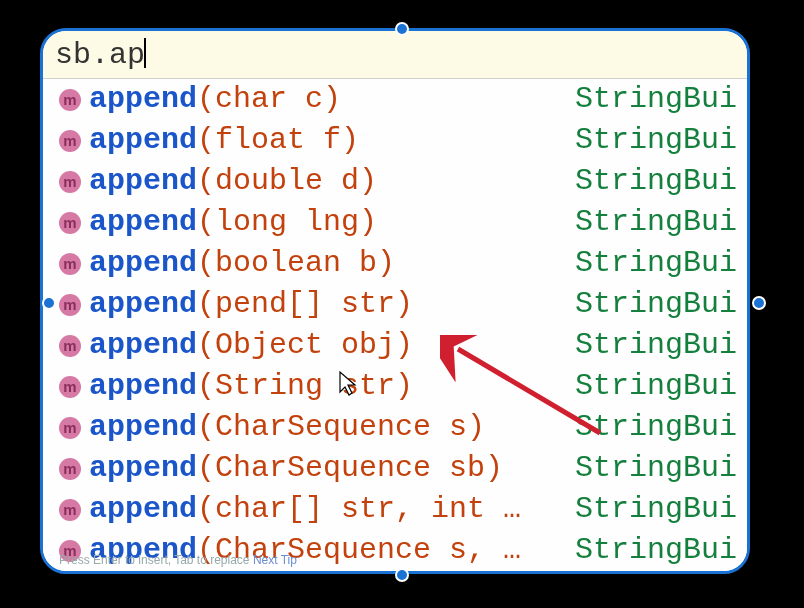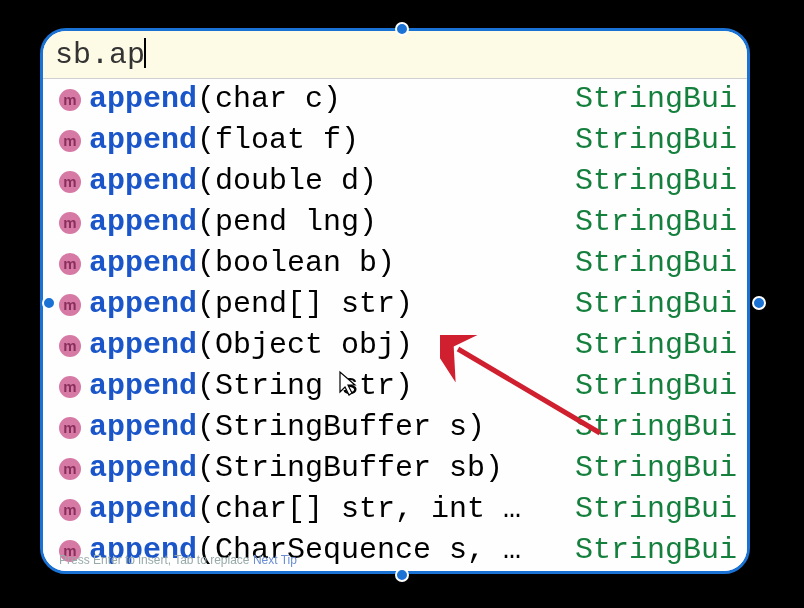--- a/index.html
+++ b/index.html
@@ -81,21 +81,21 @@
     }
     .method-name .match {
       color: #1a56c9;
       font-weight: 700;
     }
     .method-name .bold-tail {
       font-weight: 700;
       color: #1a56c9;
     }
     .params {
-      color: #000000;
+      color: #c2410c;
     }
     .return-type {
       flex: none;
       color: #15803d;
       padding-left: 18px;
     }
     .footer {
       position: absolute;
       bottom: 4px;
       left: 16px;
@@ -152,21 +152,21 @@
         <span class="method-sig"><span class="method-name"><span class="match">ap</span><span class="bold-tail">pend</span></span><span class="params">(float f)</span></span>
         <span class="return-type">StringBui</span>
       </div>
       <div class="item">
         <span class="icon-badge">m</span>
         <span class="method-sig"><span class="method-name"><span class="match">ap</span><span class="bold-tail">pend</span></span><span class="params">(double d)</span></span>
         <span class="return-type">StringBui</span>
       </div>
       <div class="item">
         <span class="icon-badge">m</span>
-        <span class="method-sig"><span class="method-name"><span class="match">ap</span><span class="bold-tail">pend</span></span><span class="params">(pend lng)</span></span>
+        <span class="method-sig"><span class="method-name"><span class="match">ap</span><span class="bold-tail">pend</span></span><span class="params">(long lng)</span></span>
         <span class="return-type">StringBui</span>
       </div>
       <div class="item">
         <span class="icon-badge">m</span>
         <span class="method-sig"><span class="method-name"><span class="match">ap</span><span class="bold-tail">pend</span></span><span class="params">(boolean b)</span></span>
         <span class="return-type">StringBui</span>
       </div>
       <div class="item">
         <span class="icon-badge">m</span>
         <span class="method-sig"><span class="method-name"><span class="match">ap</span><span class="bold-tail">pend</span></span><span class="params">(pend[] str)</span></span>
@@ -177,26 +177,26 @@
         <span class="method-sig"><span class="method-name"><span class="match">ap</span><span class="bold-tail">pend</span></span><span class="params">(Object obj)</span></span>
         <span class="return-type">StringBui</span>
       </div>
       <div class="item">
         <span class="icon-badge">m</span>
         <span class="method-sig"><span class="method-name"><span class="match">ap</span><span class="bold-tail">pend</span></span><span class="params">(String str)</span></span>
         <span class="return-type">StringBui</span>
       </div>
       <div class="item">
         <span class="icon-badge">m</span>
-        <span class="method-sig"><span class="method-name"><span class="match">ap</span><span class="bold-tail">pend</span></span><span class="params">(StringBuffer s)</span></span>
-        <span class="return-type">StringBui</span>
-      </div>
-      <div class="item">
-        <span class="icon-badge">m</span>
-        <span class="method-sig"><span class="method-name"><span class="match">ap</span><span class="bold-tail">pend</span></span><span class="params">(StringBuffer sb)</span></span>
+        <span class="method-sig"><span class="method-name"><span class="match">ap</span><span class="bold-tail">pend</span></span><span class="params">(CharSequence s)</span></span>
+        <span class="return-type">StringBui</span>
+      </div>
+      <div class="item">
+        <span class="icon-badge">m</span>
+        <span class="method-sig"><span class="method-name"><span class="match">ap</span><span class="bold-tail">pend</span></span><span class="params">(CharSequence sb)</span></span>
         <span class="return-type">StringBui</span>
       </div>
       <div class="item">
         <span class="icon-badge">m</span>
         <span class="method-sig"><span class="method-name"><span class="match">ap</span><span class="bold-tail">pend</span></span><span class="params">(char[] str, int …</span></span>
         <span class="return-type">StringBui</span>
       </div>
       <div class="item">
         <span class="icon-badge">m</span>
         <span class="method-sig"><span class="method-name"><span class="match">ap</span><span class="bold-tail">pend</span></span><span class="params">(CharSequence s, …</span></span>

